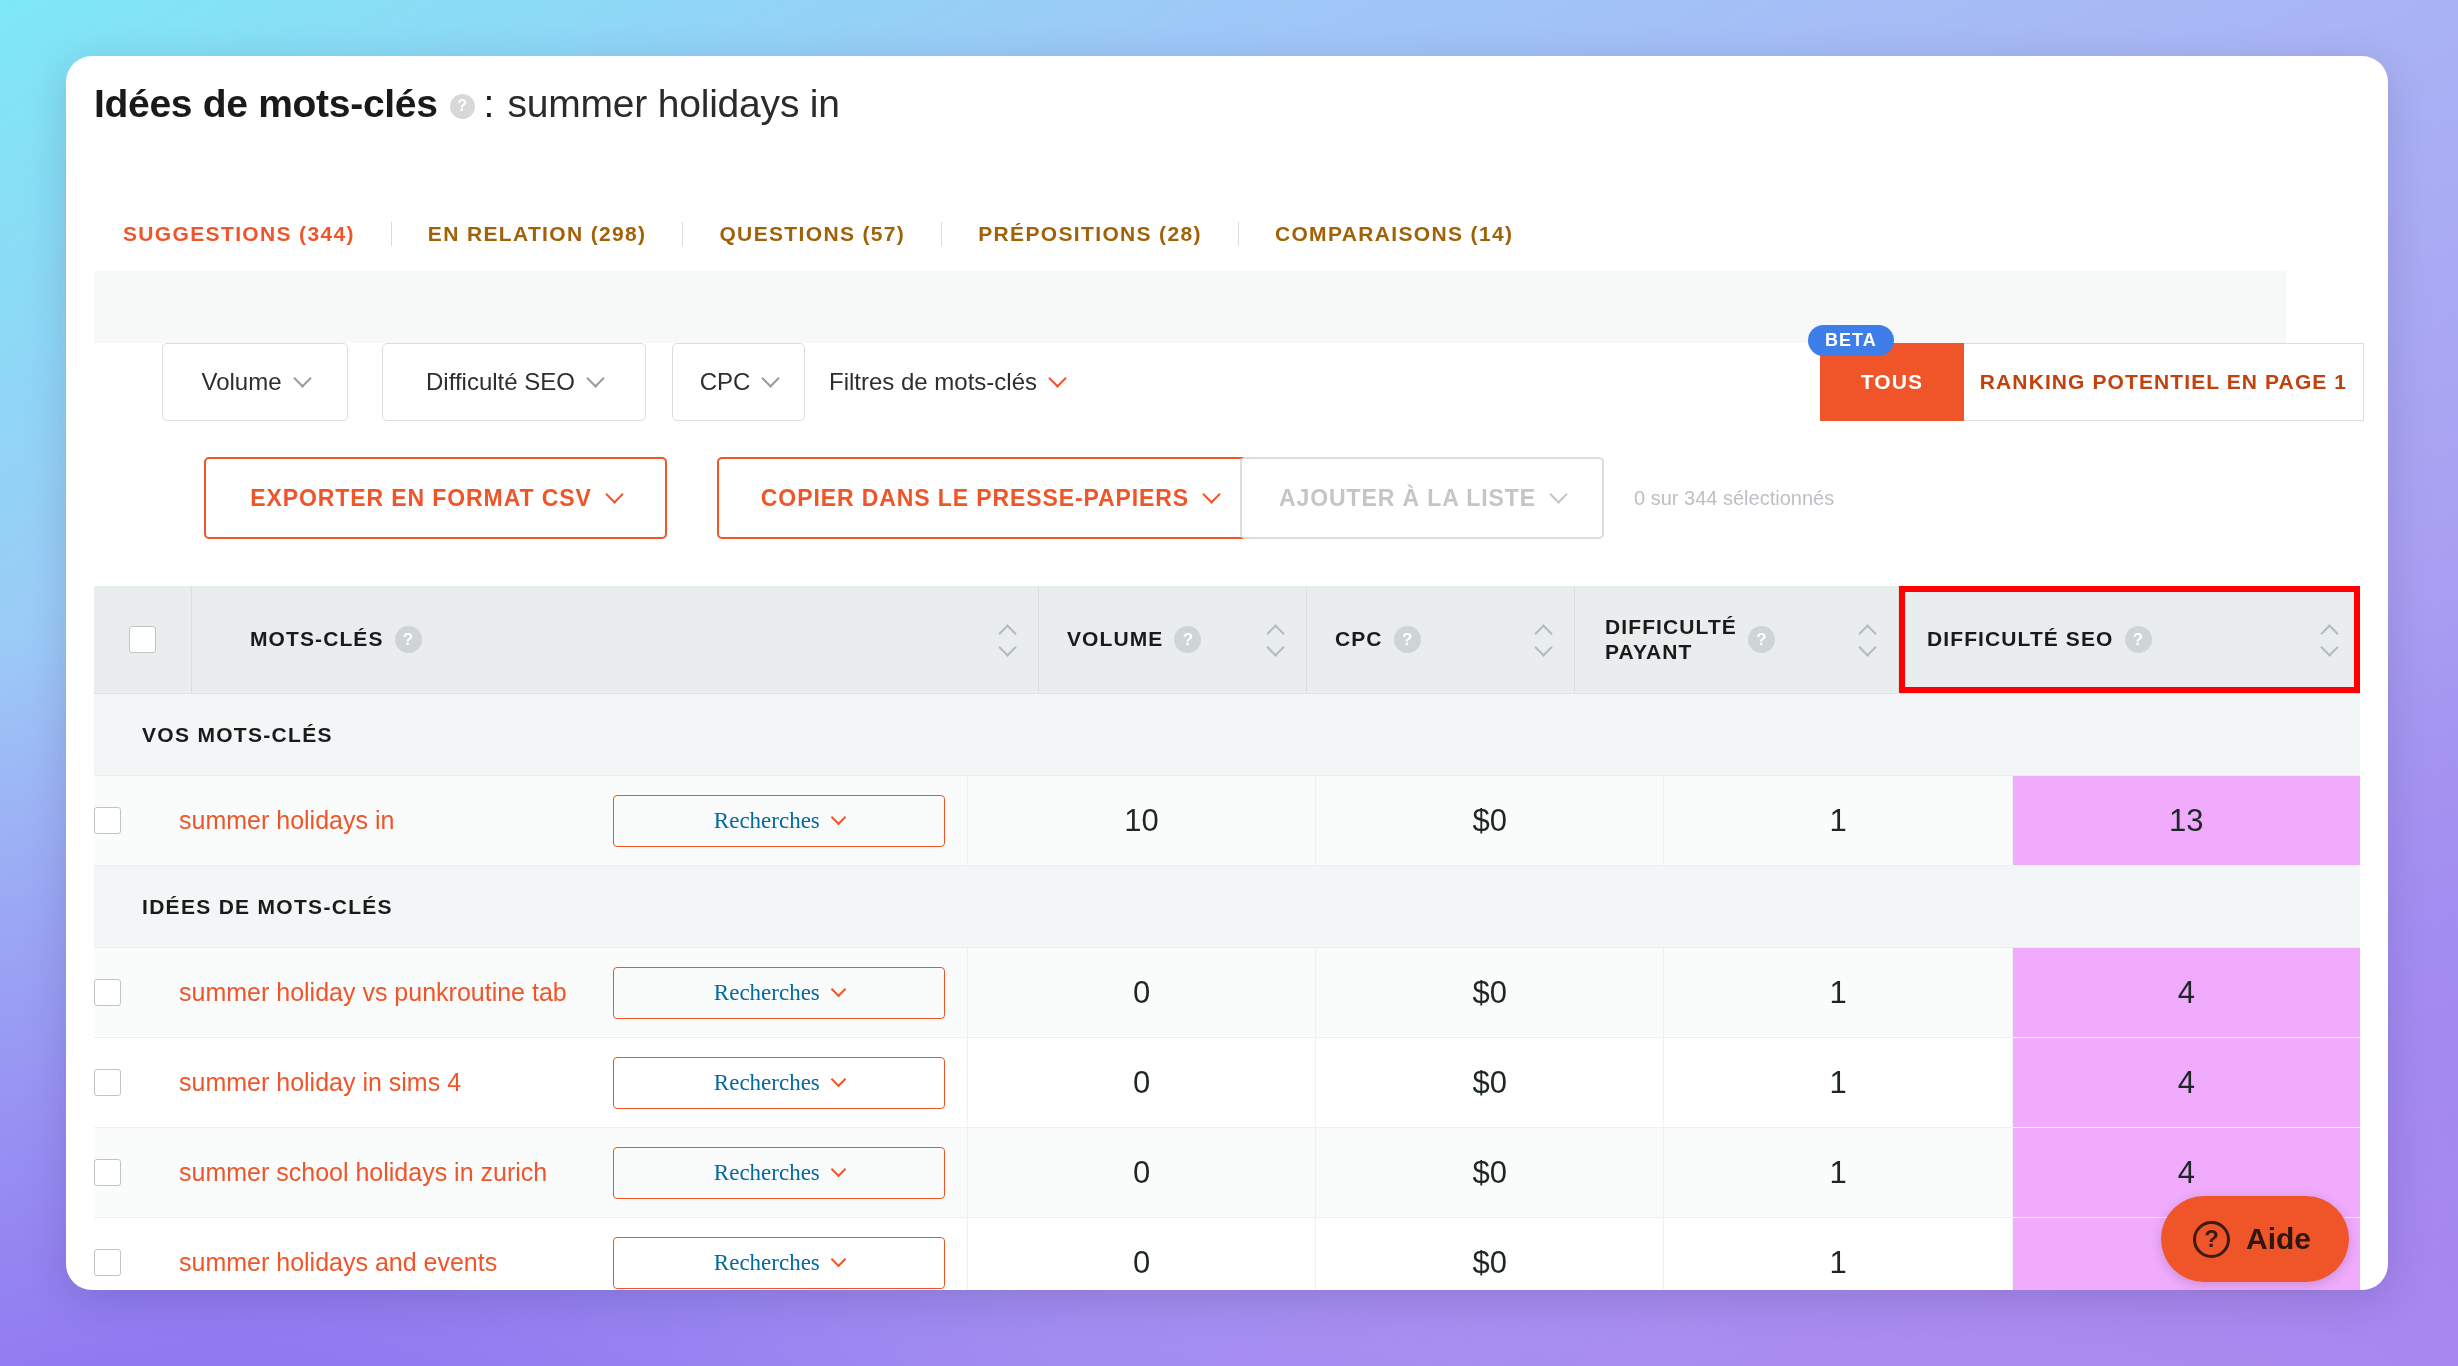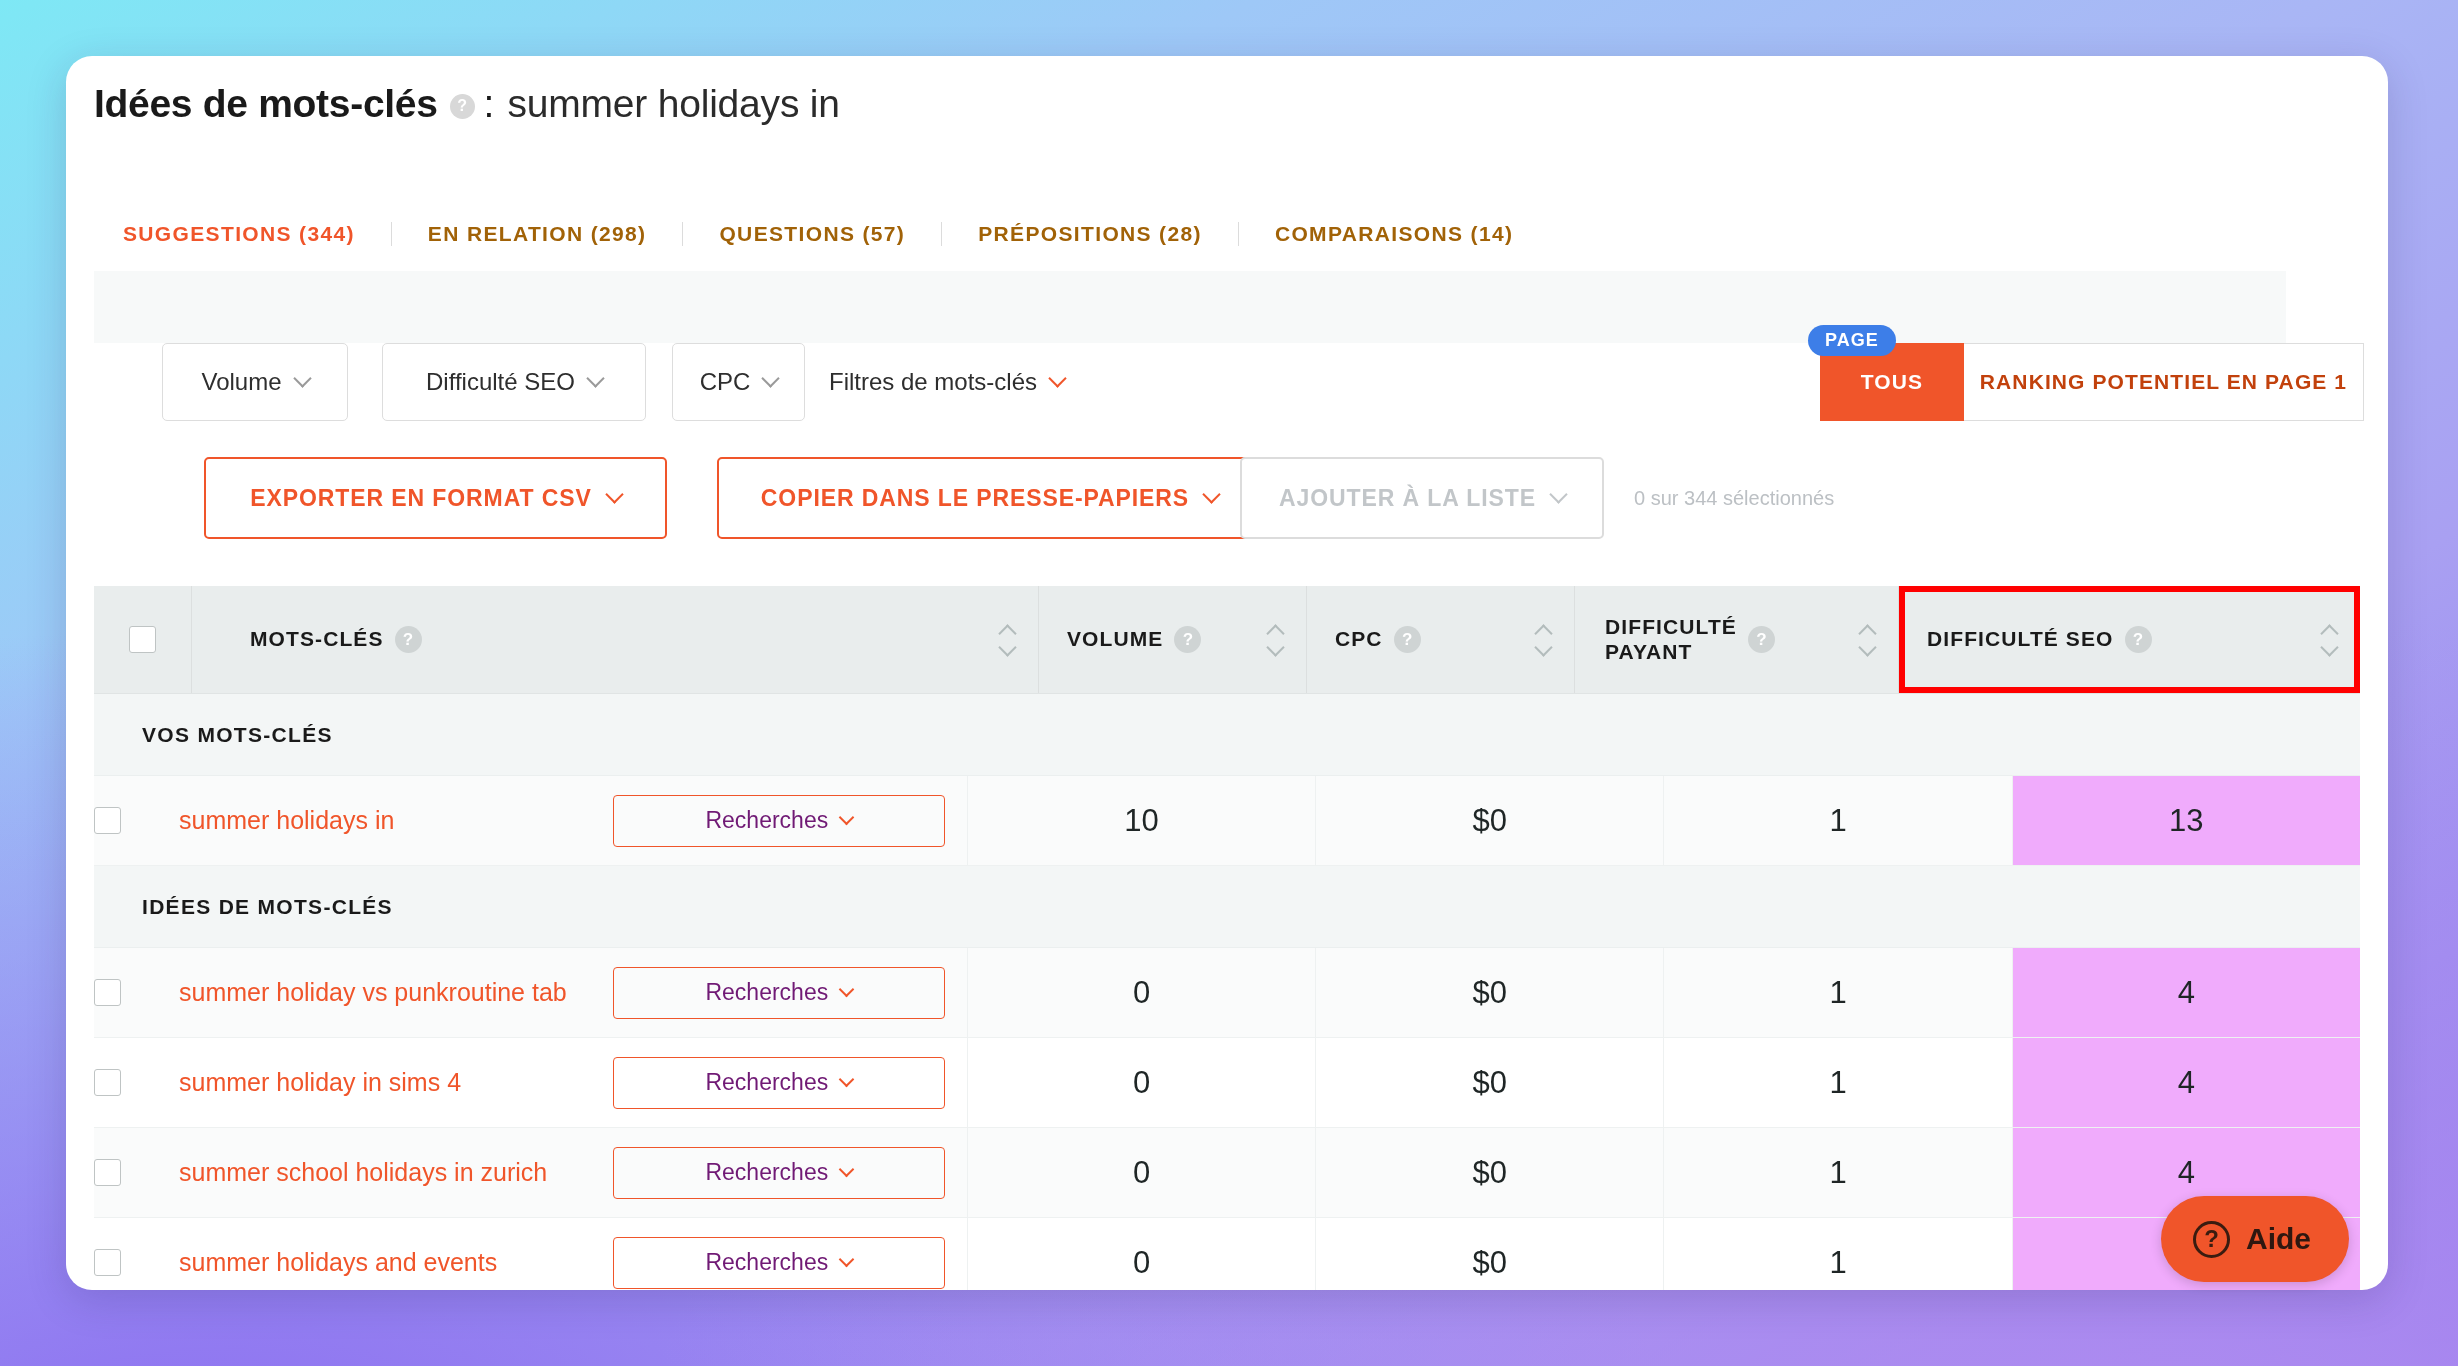--- a/index.html
+++ b/index.html
@@ -256,22 +256,23 @@
   }
   .kw-link {
     font-size: 25px; color: #f0552a; cursor: pointer;
     white-space: nowrap; width: 470px;
   }
   .rech-btn {
     width: 360px; height: 52px;
     border: 1.6px solid #f0552a; border-radius: 4px;
     display: flex; align-items: center; justify-content: center;
     gap: 13px;
-    font-size: 23px; color: #701a75; background: transparent;
+    font-size: 23px; color: #0369a1; background: transparent;
     cursor: pointer;
+    font-family: Liberation Serif, serif;
   }
   .rech-btn .chev { width: 11px; height: 11px; border-width: 2px; border-color: #f0552a; top: -3px; }
   .num {
     width: 100%; text-align: center;
     font-size: 31px; color: #1f2626;
     justify-content: center;
   }
   .td.c-vol, .td.c-cpc, .td.c-pay { justify-content: center; padding-left: 0; }
   .td.c-seo {
     justify-content: center; padding-left: 0;
@@ -328,21 +329,21 @@
     </div>
     <div class="fbtn" id="f-cpc">
       <span>CPC</span>
       <span class="chev"></span>
     </div>
     <div class="fplain">
       <span>Filtres de mots-clés</span>
       <span class="chev orange"></span>
     </div>
 
-    <div id="beta-badge">PAGE</div>
+    <div id="beta-badge">BETA</div>
     <div id="toggle-group">
       <div id="btn-tous">TOUS</div>
       <div id="btn-ranking">RANKING POTENTIEL EN PAGE 1</div>
     </div>
   </div>
 
   <div id="action-bar">
     <div class="abtn" id="a-export">
       <span>EXPORTER EN FORMAT CSV</span>
       <span class="chev ora2"></span>

